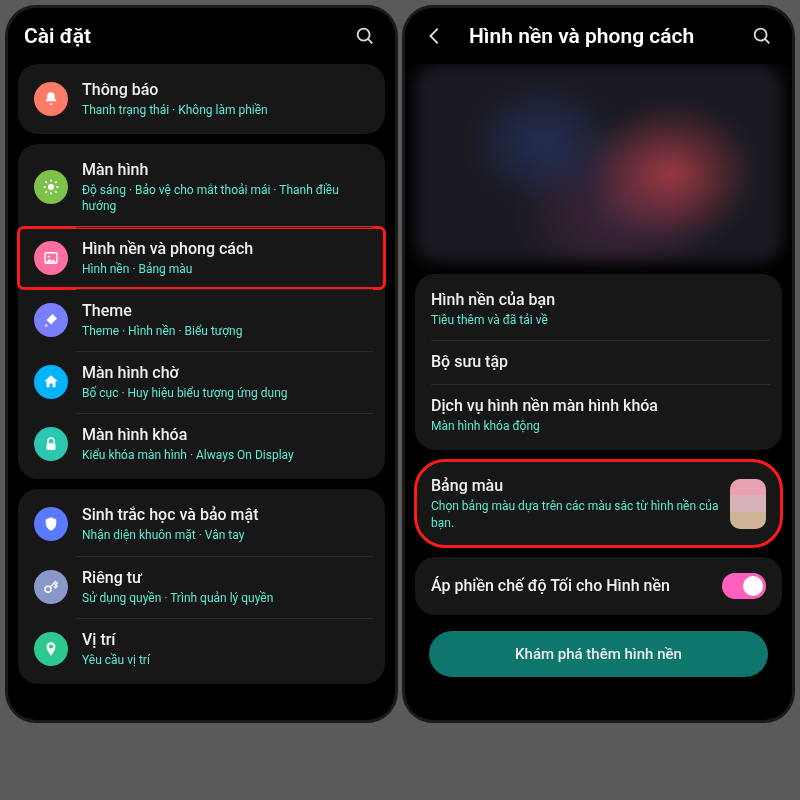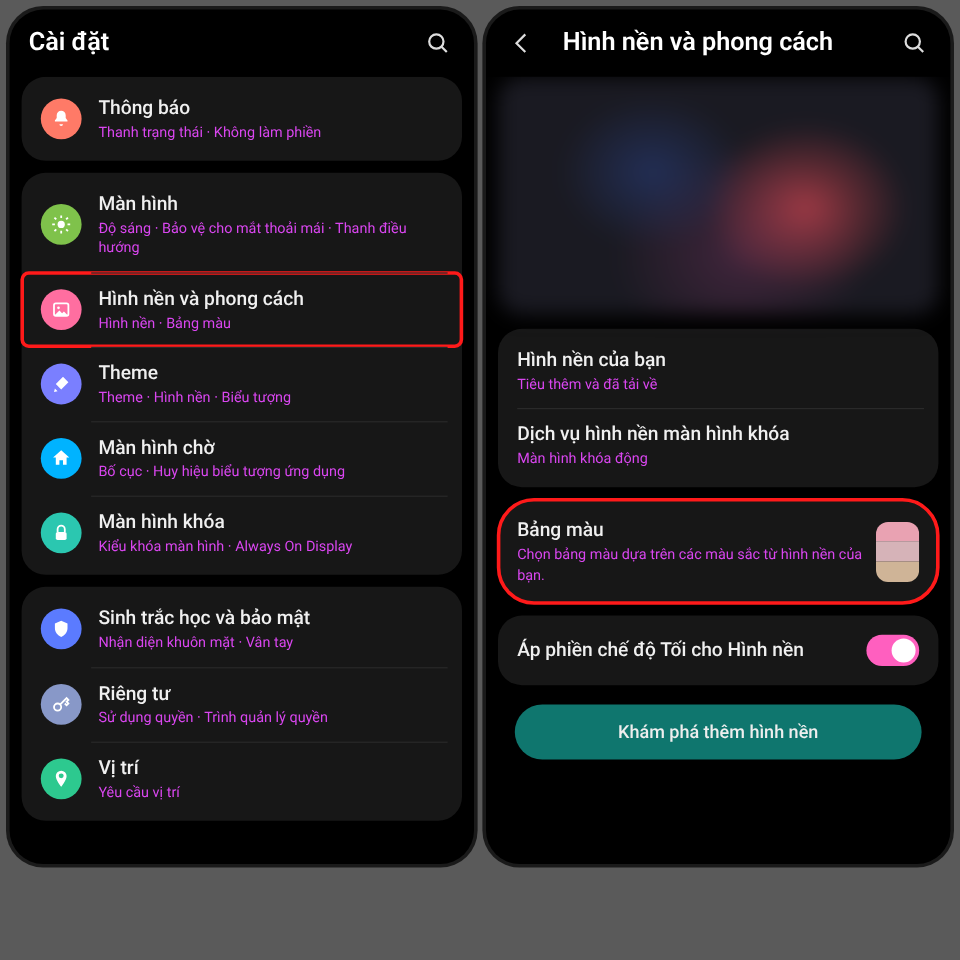--- a/index.html
+++ b/index.html
@@ -56,21 +56,21 @@
   .row.noicon + .row.noicon::before { left: 16px; }
   .iconbadge {
     width: 34px; height: 34px; border-radius: 50%;
     display: flex; align-items: center; justify-content: center;
     flex-shrink: 0;
     font-size: 16px;
     color: #fff;
   }
   .textcol { flex: 1; min-width: 0; }
   .rtitle { font-size: 16px; font-weight: 500; color: #f0f0f0; line-height: 1.25; }
-  .rsub { font-size: 12px; color: #d946ef; line-height: 1.35; margin-top: 2px; }
+  .rsub { font-size: 12px; color: #5eead4; line-height: 1.35; margin-top: 2px; }
   .highlight-red { outline: 3px solid #ff1a1a; outline-offset: -2px; border-radius: 6px; }
   .card.highlight-red { border-radius: 30px; }
   .blurimg {
     height: 198px;
     border-radius: 20px;
     background:
       radial-gradient(120px 100px at 70% 55%, rgba(255,80,90,0.55), transparent 70%),
       radial-gradient(110px 90px at 35% 40%, rgba(40,60,120,0.6), transparent 70%),
       radial-gradient(140px 120px at 55% 75%, rgba(110,50,90,0.45), transparent 75%),
       #1a1a22;
@@ -262,20 +262,25 @@
 
       <div class="card" id="right-g1">
           <div class="row noicon">
             <div class="textcol">
               <div class="rtitle">Hình nền của bạn</div>
               <div class="rsub">Tiêu thêm và đã tải về</div>
             </div>
           </div>
           <div class="row noicon">
             <div class="textcol">
+              <div class="rtitle">Bộ sưu tập</div>
+            </div>
+          </div>
+          <div class="row noicon">
+            <div class="textcol">
               <div class="rtitle">Dịch vụ hình nền màn hình khóa</div>
               <div class="rsub">Màn hình khóa động</div>
             </div>
           </div>
         </div>
 
       <div class="card highlight-red">
         <div class="row noicon">
           <div class="textcol">
             <div class="rtitle">Bảng màu</div>

